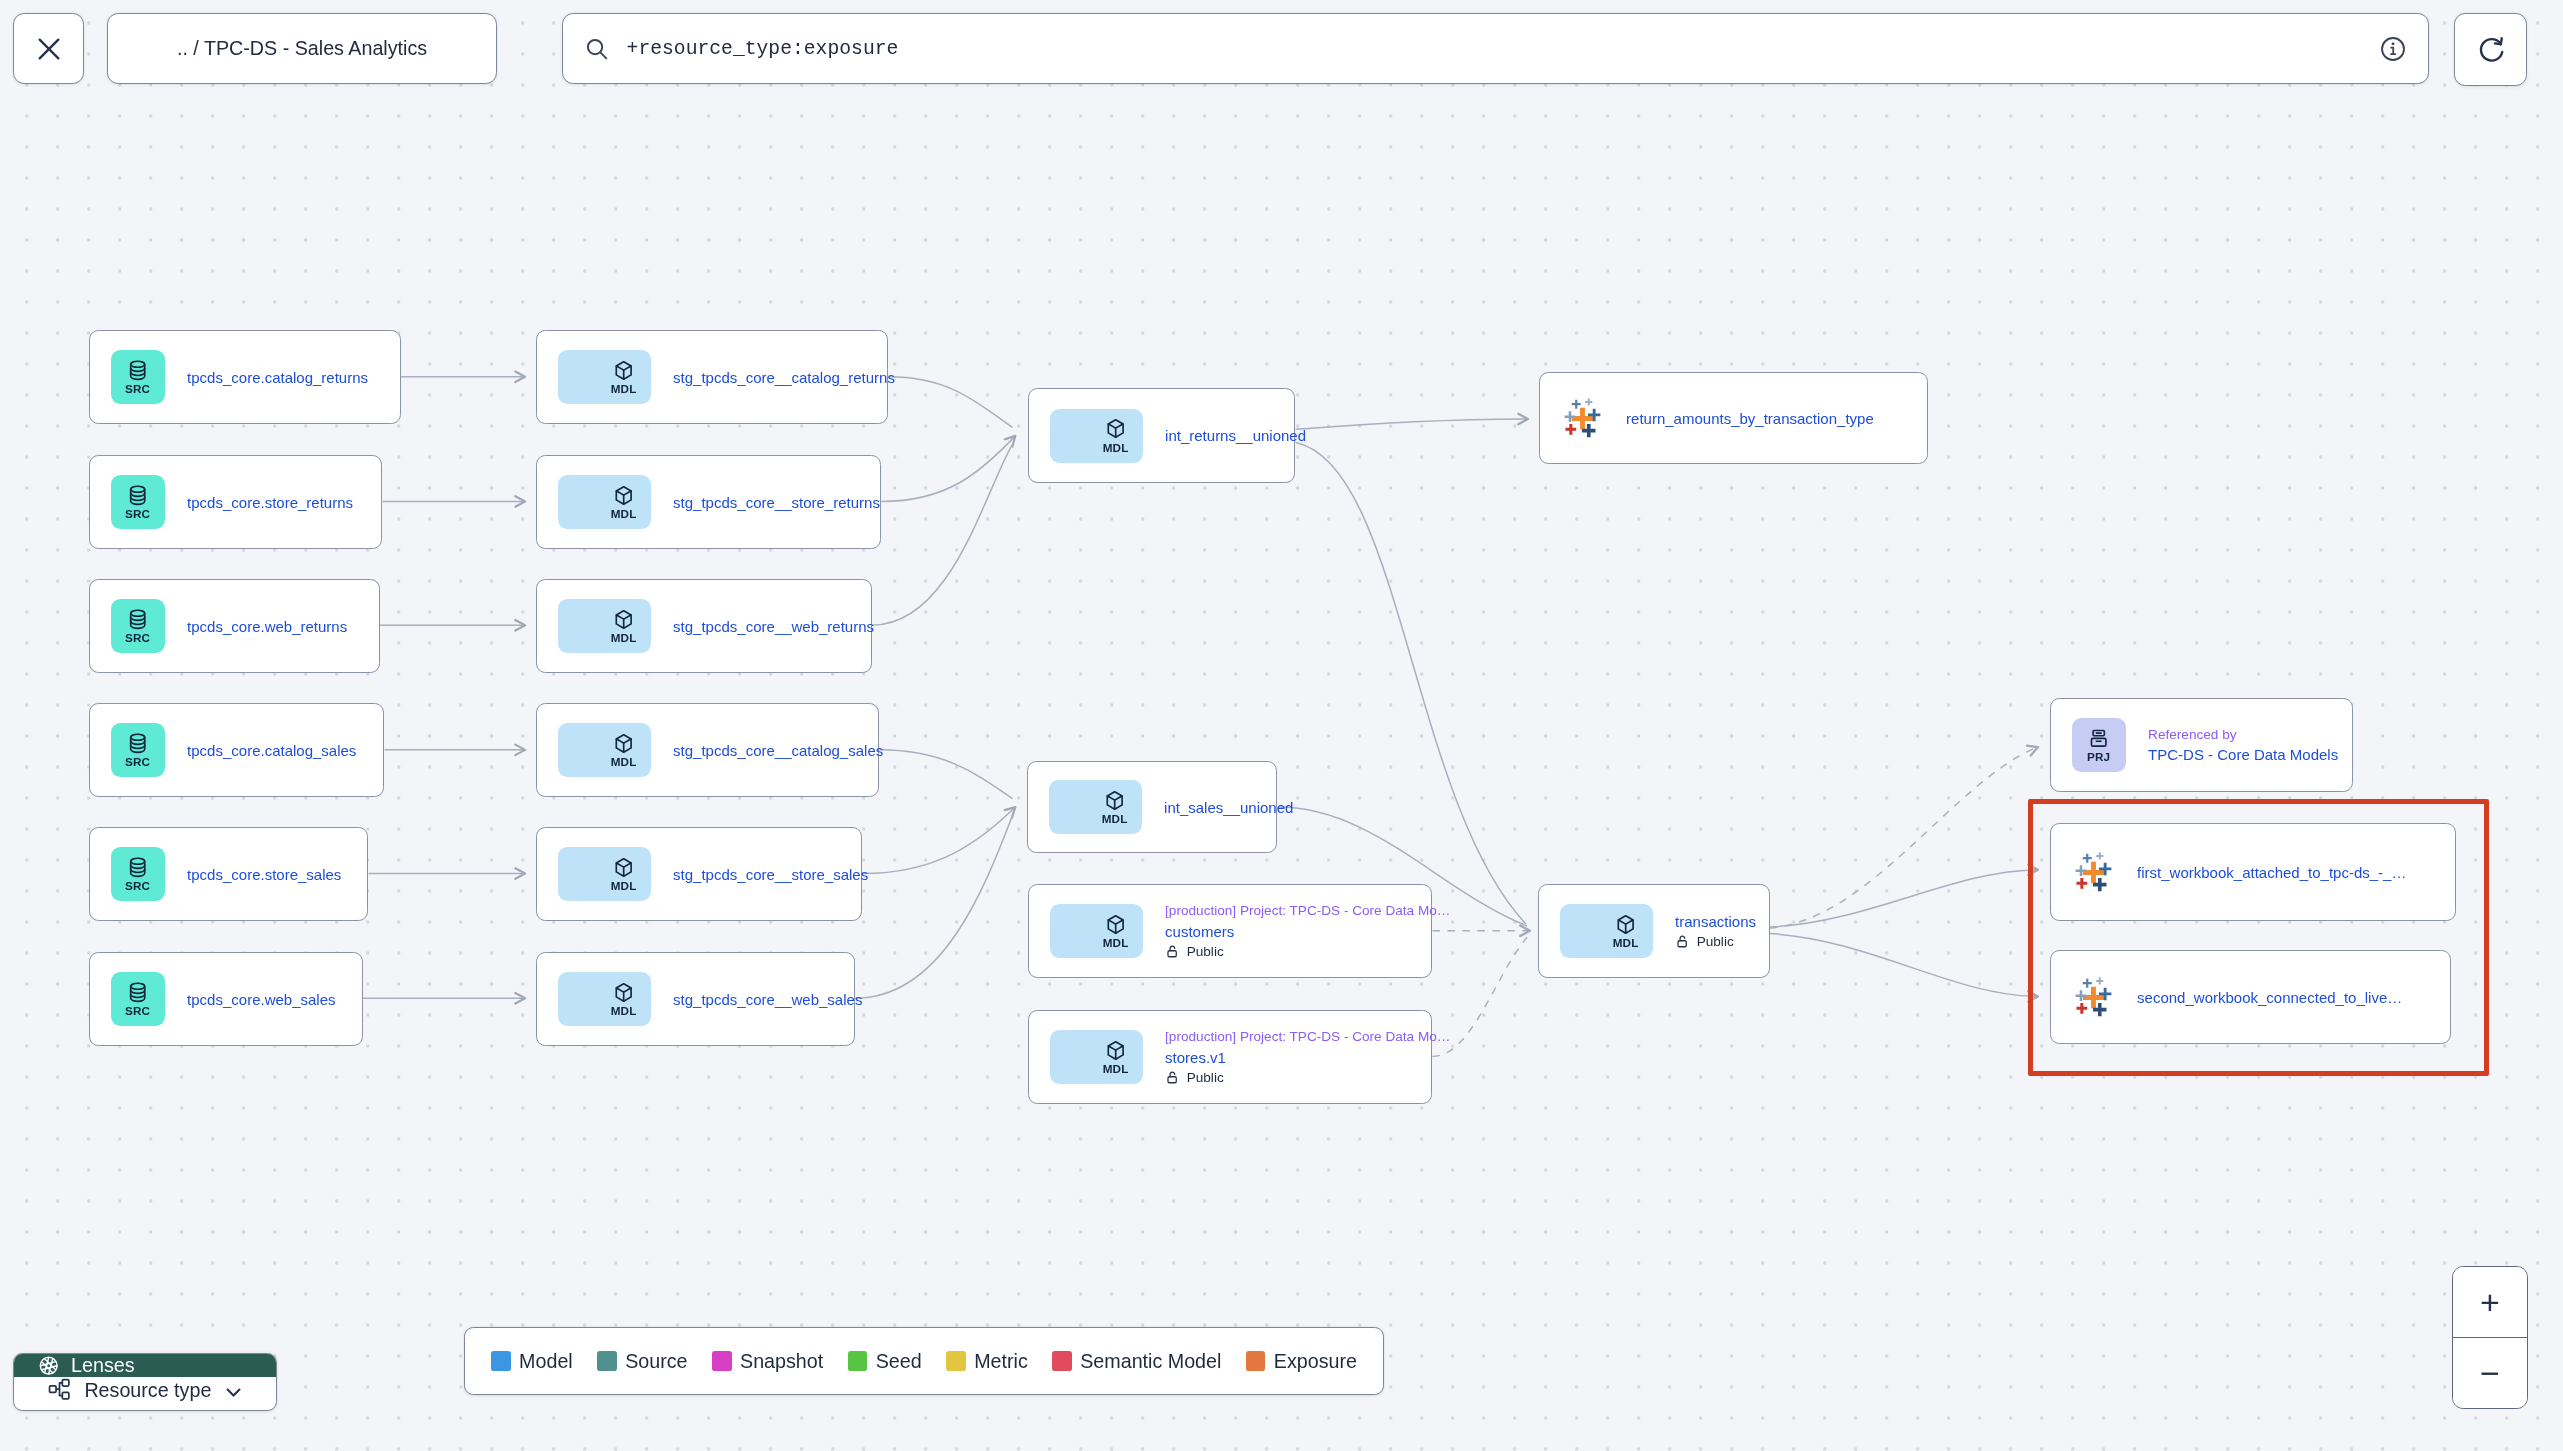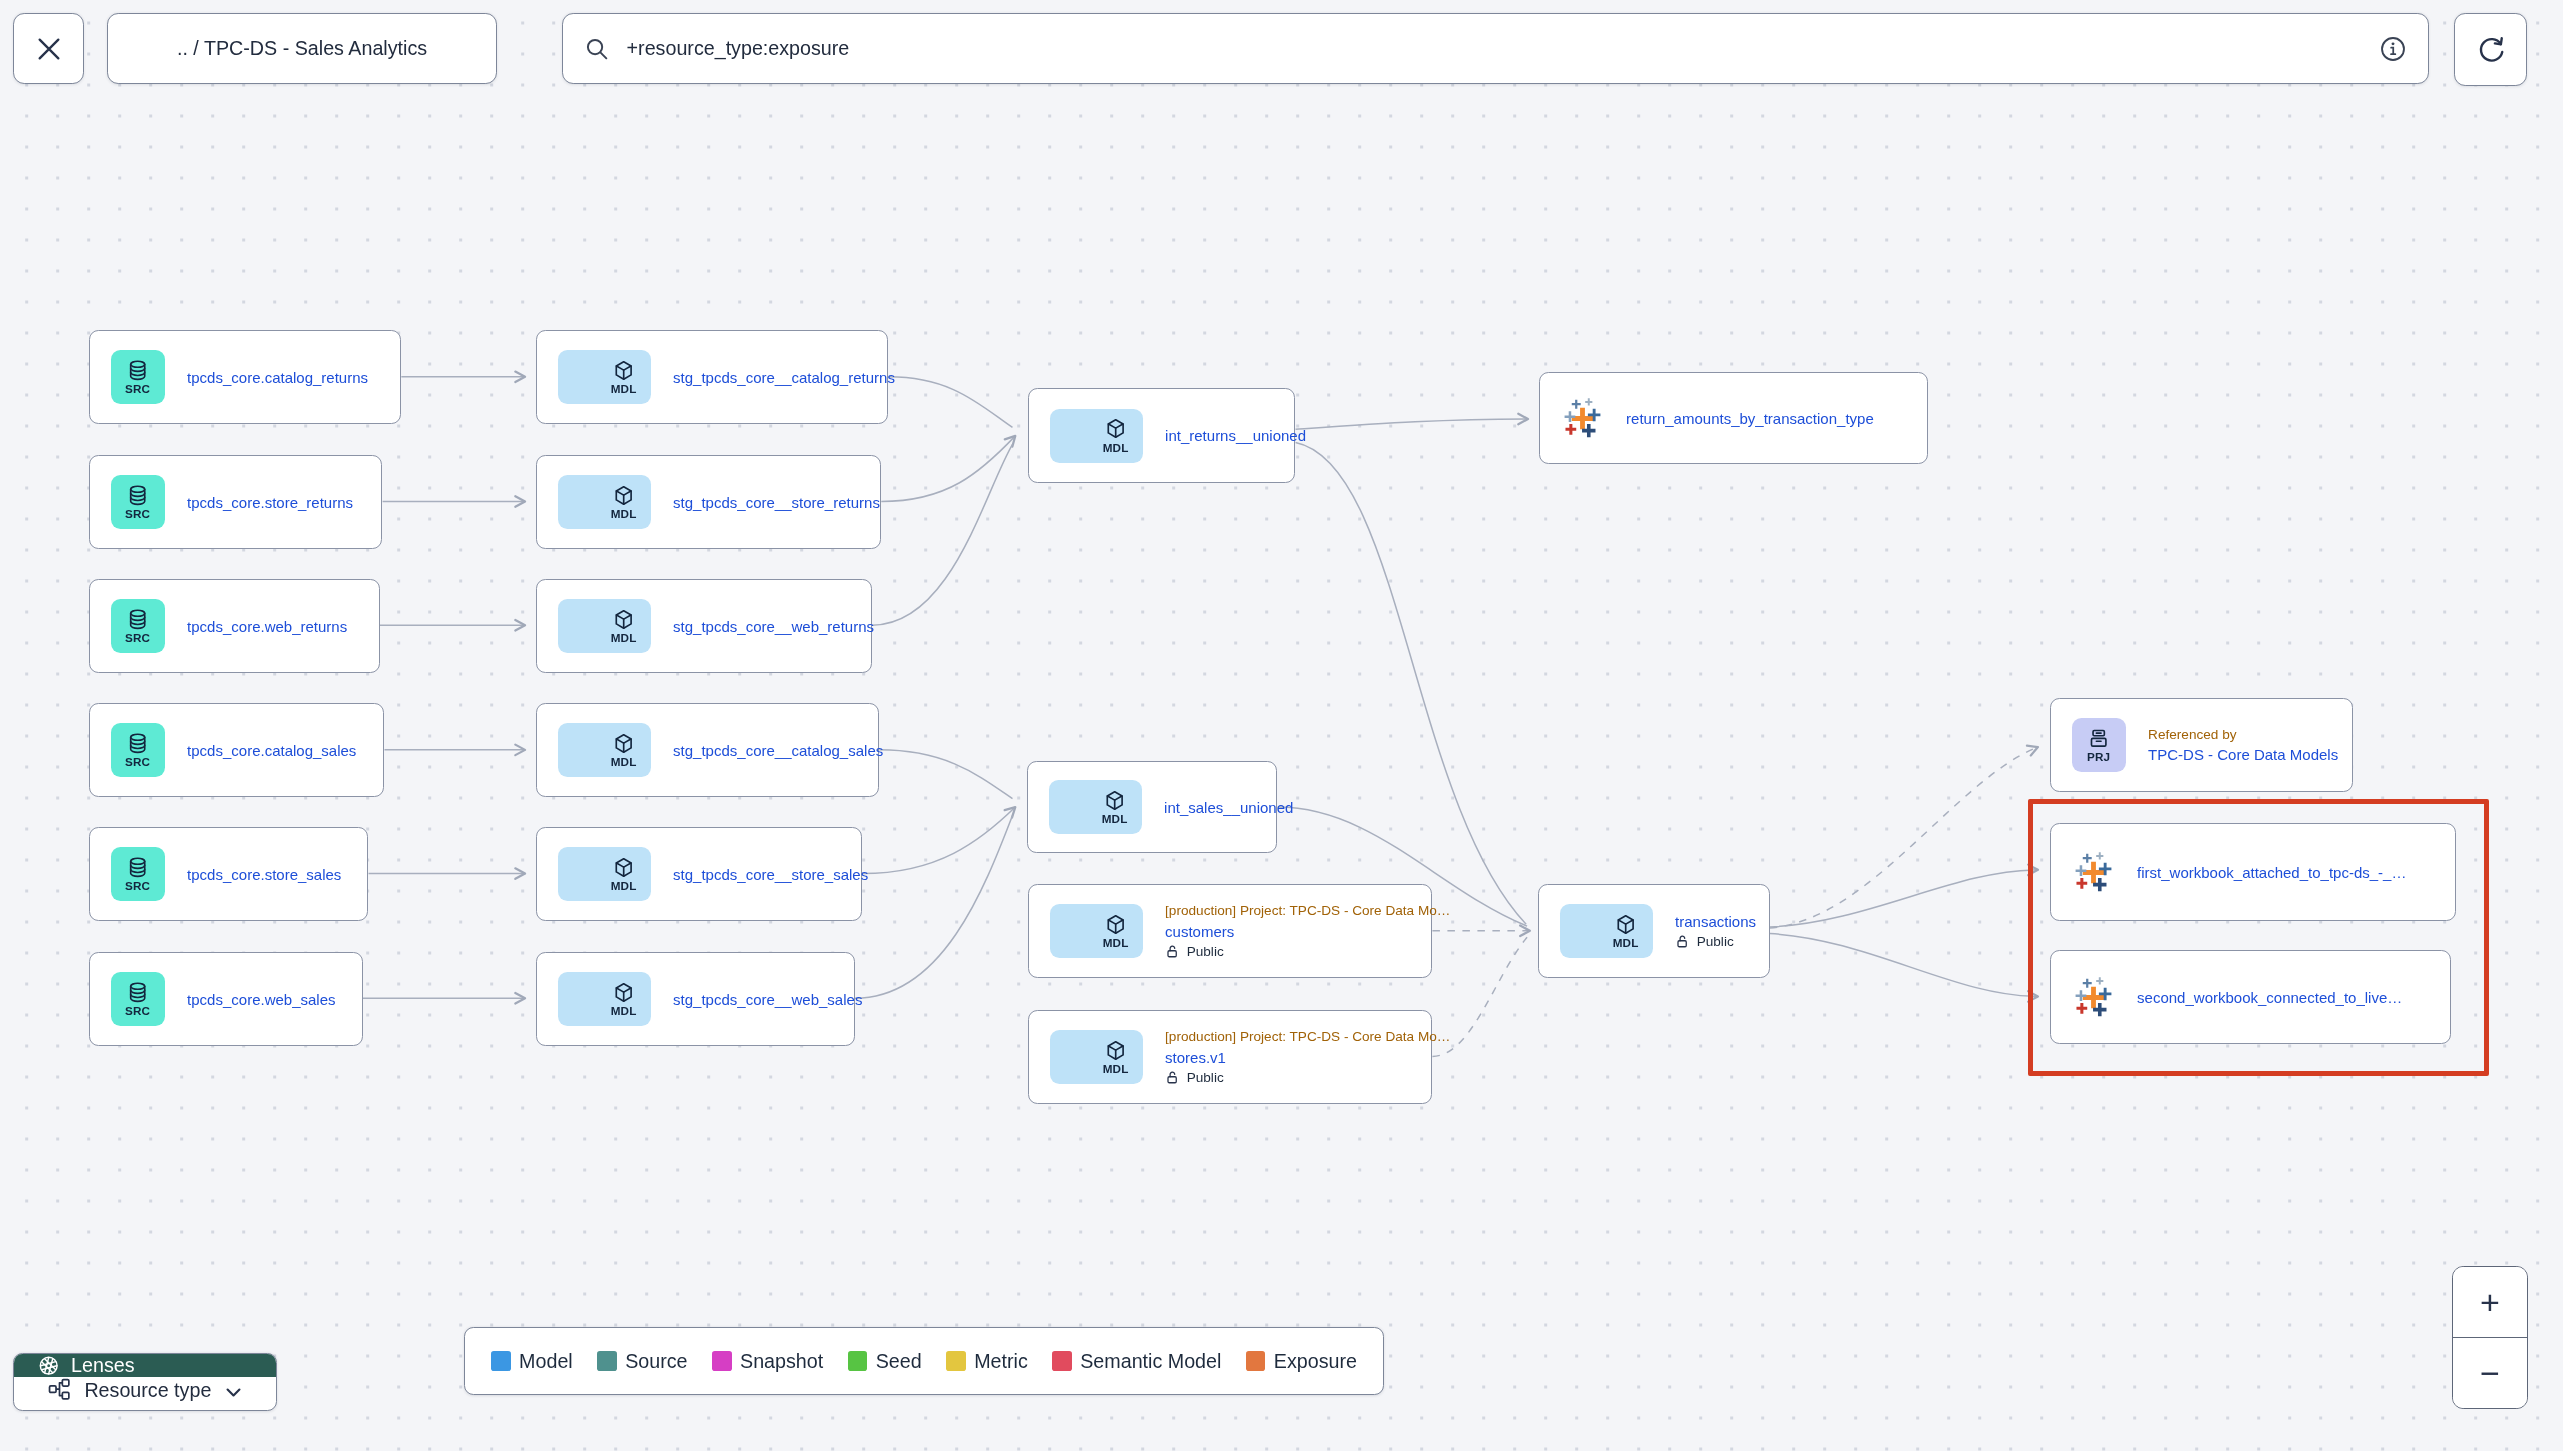--- a/index.html
+++ b/index.html
@@ -21,39 +21,39 @@
     display:flex;align-items:center;justify-content:center;box-sizing:border-box;
     font-size:19.7px;color:#222c3e;box-shadow:0 0.9px 2.8px rgba(25,35,55,.10);cursor:pointer;
   }
   .searchbar{
     position:absolute;background:#fff;border:1.5px solid #7d8699;border-radius:11.2px;
     display:flex;align-items:center;box-sizing:border-box;padding:0 20.6px;gap:15px;
     box-shadow:0 0.9px 2.8px rgba(25,35,55,.10);
   }
   .searchbar input{
     flex:1;border:none;outline:none;font-size:19.7px;color:#222c3e;background:transparent;
-    font-family:Liberation Sans, sans-serif;
+    font-family:Liberation Mono, monospace;
   }
   
   .node{
     position:absolute;background:#fff;border:1.5px solid #8b93a6;border-radius:9.4px;
     display:flex;align-items:center;padding:0 20.6px;gap:22.5px;box-sizing:border-box;cursor:pointer;
   }
   .badge{
     width:54px;height:54px;border-radius:9.4px;flex:none;color:#13263e;
     display:flex;flex-direction:column;align-items:center;justify-content:center;
   }
   .badge svg{width:23.4px;height:23.4px;display:block;}
   .badge-label{font-size:11.7px;font-weight:700;margin-top:0px;letter-spacing:0.2px;}
   .badge.src{background:#5eead4;align-items:center;}
   .badge.mdl{background:#bee2f8;padding-left:39px;}
   .badge.prj{background:#c7ccf5;}
   .node-label{font-size:15px;color:#1d4ed8;white-space:nowrap;}
   .lines{display:flex;flex-direction:column;gap:4.7px;}
-  .ctx-line{font-size:13.6px;color:#a16207;white-space:nowrap;}
+  .ctx-line{font-size:13.6px;color:#8b5cf6;white-space:nowrap;}
   .access-line{display:flex;align-items:center;gap:6.6px;font-size:13.6px;color:#1e2b3d;}
   .tab-icon{width:43px;height:43px;flex:none;}
   .edges{position:absolute;left:0;top:0;pointer-events:none;}
   .edge{fill:none;stroke:#a8afbe;stroke-width:1.6;}
   .edge.dashed{stroke-dasharray:8 8;}
   .highlight-box{position:absolute;border:5.6px solid #d43d22;box-sizing:border-box;pointer-events:none;}
   
   .lens-pill{
     position:absolute;display:flex;border:1.5px solid #7d8699;border-radius:9.4px;overflow:hidden;
     background:#fff;box-sizing:border-box;box-shadow:0 0.9px 2.8px rgba(25,35,55,.12);flex-direction:column;

